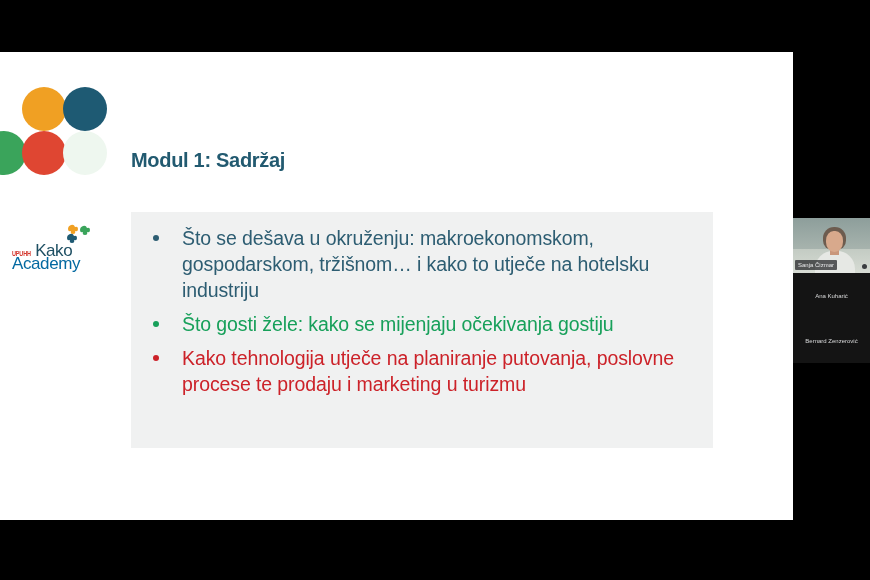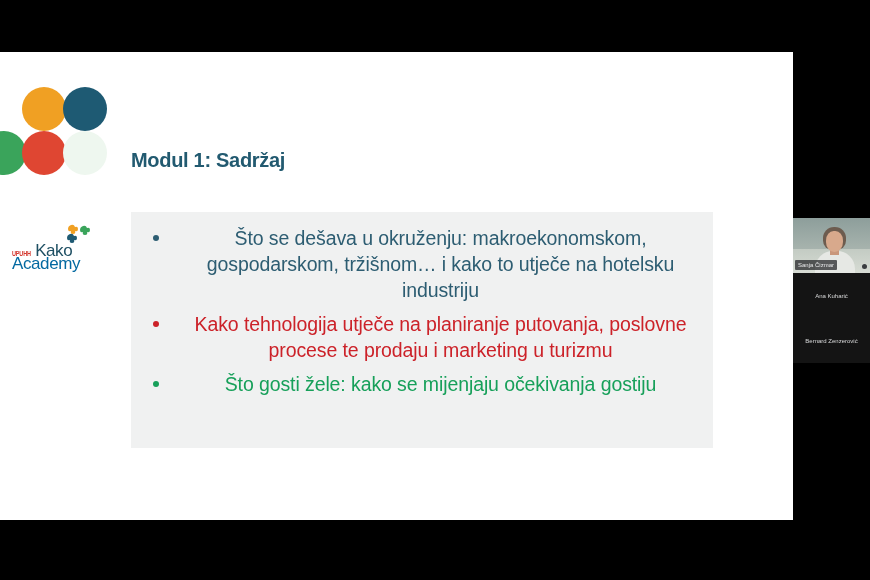--- a/index.html
+++ b/index.html
@@ -120,21 +120,20 @@
     width: 582px;
     height: 236px;
     background: #f0f1f1;
     padding: 0;
     box-sizing: border-box;
   }
   ul.bullets {
     list-style: none;
     margin: 0;
     padding: 13px 14px 0 9px;
-    text-align: center;
   }
   li.bullet {
     position: relative;
     padding-left: 42px;
     margin-bottom: 8px;
     font-size: 19.5px;
     line-height: 26px;
     letter-spacing: -0.1px;
   }
   li.bullet .marker {
@@ -279,27 +278,27 @@
     </div>
 
     <div id="slide-title">Modul 1: Sadržaj</div>
 
     <div id="content-box">
       <ul class="bullets">
         <li class="bullet c-teal">
           <span class="marker"></span>
           <span>Što se dešava u okruženju: makroekonomskom, gospodarskom, tržišnom… i kako to utječe na hotelsku industriju</span>
         </li>
+        <li class="bullet c-green">
+          <span class="marker"></span>
+          <span>Što gosti žele: kako se mijenjaju očekivanja gostiju</span>
+        </li>
         <li class="bullet c-red">
           <span class="marker"></span>
           <span>Kako tehnologija utječe na planiranje putovanja, poslovne procese te prodaju i marketing u turizmu</span>
-        </li>
-        <li class="bullet c-green">
-          <span class="marker"></span>
-          <span>Što gosti žele: kako se mijenjaju očekivanja gostiju</span>
         </li>
       </ul>
     </div>
 
   </div>
 
   <div id="participants">
 
     <div class="tile" id="tile-video">
       <span class="cam-wall"></span>

